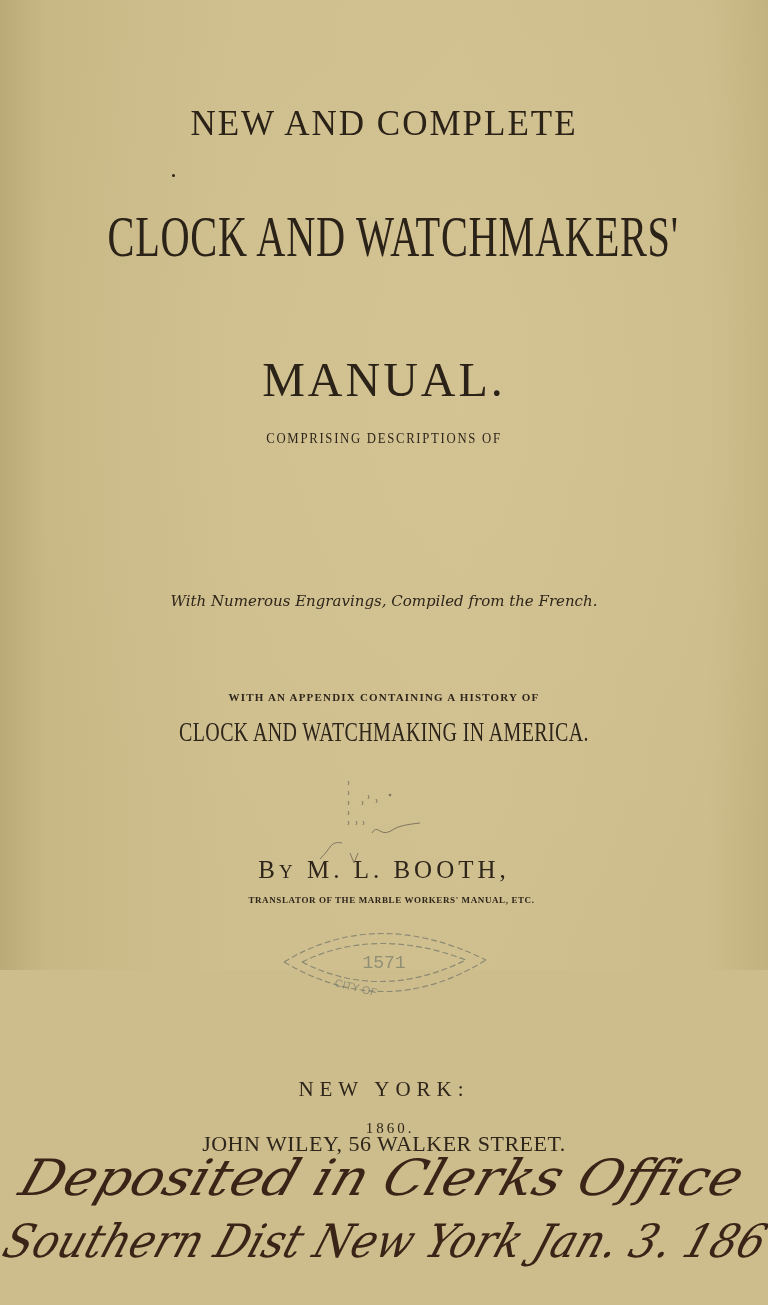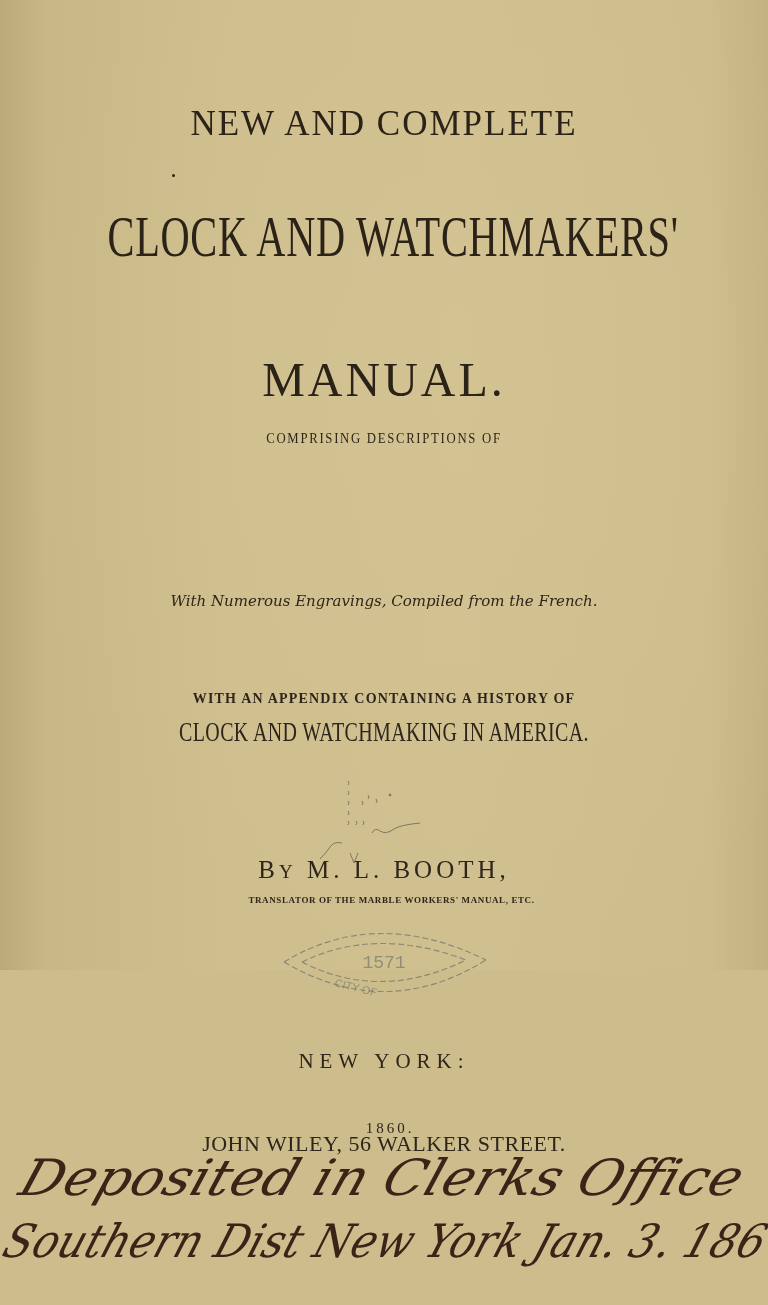--- a/index.html
+++ b/index.html
@@ -63,21 +63,21 @@
   .description div { transform: scaleX(0.9); }
   .blackletter {
     top: 592px;
     font-size: 15px;
     font-family: "DejaVu Serif", serif;
     font-style: italic;
     color: #2e251b;
   }
   .appendix-lead {
     top: 691px;
-    font-size: 14px;
+    font-size: 11px;
     font-weight: bold;
     letter-spacing: 1.2px;
     color: #2e251b;
   }
   .appendix-title {
     top: 717px;
     font-size: 27px;
     transform: scaleX(0.74);
     letter-spacing: 0.5px;
     color: #2e251b;
@@ -91,21 +91,21 @@
   .byline .small-caps { font-size: 19px; }
   .translator {
     top: 895px;
     font-size: 9px;
     font-weight: bold;
     letter-spacing: 0.6px;
     color: #2e251b;
     margin-left: 15px;
   }
   .place {
-    top: 1049px;
+    top: 1077px;
     font-size: 21px;
     letter-spacing: 6px;
     color: #2e251b;
   }
   .publisher {
     top: 1131px;
     font-size: 22px;
     letter-spacing: 0.5px;
     color: #2e251b;
   }

